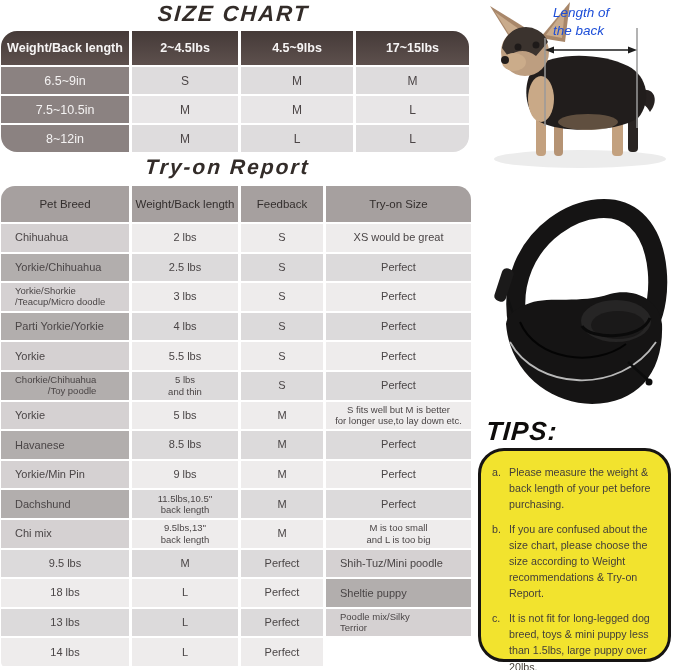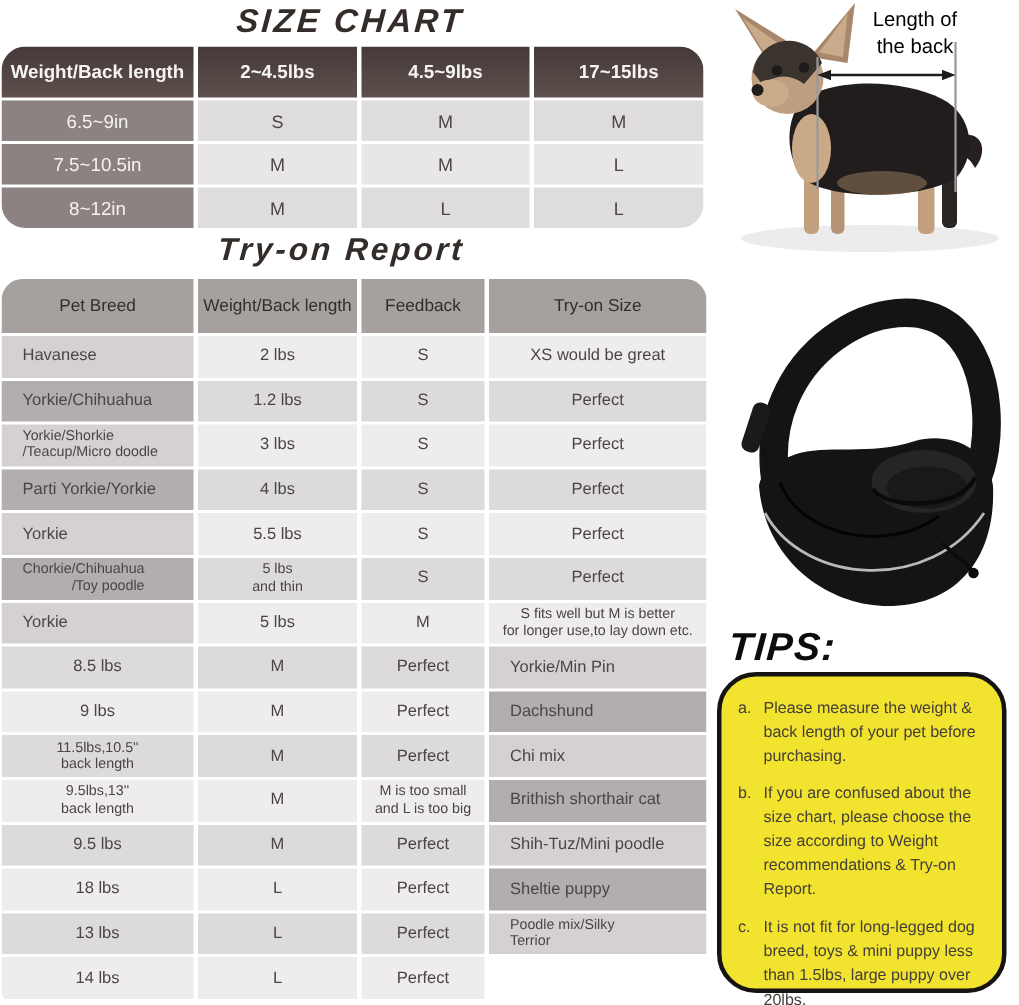--- a/index.html
+++ b/index.html
@@ -39,22 +39,22 @@
   .t-cell { font-size:11px; color:#4a4546; display:flex; align-items:center;
             justify-content:center; text-align:center; white-space:pre-line; line-height:1.2; } 
   .breed-odd  { background:#d5d1d2; }
   .breed-even { background:#b2aead;text-align:right; }
   .cell-odd   { background:#eeecec; }
   .cell-even  { background:#dcdadb; }
   .ml { font-size:9.5px !important; }
 
   
   #dog-figure { position:absolute; left:478px; top:0; width:201px; height:172px; }
-  #length-annotation { position:absolute; left:553px; top:4px; width:114px; text-align:center;
-    font-size:13.5px; color:#000000; white-space:pre-line; line-height:1.3; }
+  #length-annotation { position:absolute; left:553px; top:4px; width:114px; 
+    font-size:13.5px; color:#1d4ed8; white-space:pre-line; line-height:1.3;font-style:italic; }
 
   
   #bag-figure { position:absolute; left:478px; top:176px; width:200px; height:232px; }
 
   
   #tips-box { position:absolute; left:478px; top:448px; width:193px; height:214px;
     background:#f2e32e; border:3px solid #161413; border-radius:26px;
     padding:13px 8px 8px 11px; display:flex; flex-direction:column; gap:9px; }
   .tip-item { display:flex; gap:4px; font-size:10.7px; line-height:1.5; color:#454039; }
   .tip-letter { flex:0 0 13px; }
@@ -125,26 +125,26 @@
   </div>
   <div id="length-annotation">Length of
 the back</div>
 
   <div class="big-title" id="tryon-title">Try-on Report</div>
   <div id="tryon-table">
       <div class="t-h">Pet Breed</div>
       <div class="t-h">Weight/Back length</div>
       <div class="t-h">Feedback</div>
       <div class="t-h">Try-on Size</div>
-      <div class="t-breed breed-odd">Havanese</div>
+      <div class="t-breed breed-odd">Chihuahua</div>
       <div class="t-cell cell-odd">2 lbs</div>
       <div class="t-cell cell-odd">S</div>
       <div class="t-cell cell-odd">XS would be great</div>
       <div class="t-breed breed-even">Yorkie/Chihuahua</div>
-      <div class="t-cell cell-even">1.2 lbs</div>
+      <div class="t-cell cell-even">2.5 lbs</div>
       <div class="t-cell cell-even">S</div>
       <div class="t-cell cell-even">Perfect</div>
       <div class="t-breed breed-odd ml">Yorkie/Shorkie
 /Teacup/Micro doodle</div>
       <div class="t-cell cell-odd">3 lbs</div>
       <div class="t-cell cell-odd">S</div>
       <div class="t-cell cell-odd">Perfect</div>
       <div class="t-breed breed-even">Parti Yorkie/Yorkie</div>
       <div class="t-cell cell-even">4 lbs</div>
       <div class="t-cell cell-even">S</div>
@@ -157,39 +157,39 @@
 /Toy poodle</div>
       <div class="t-cell cell-even ml">5 lbs
 and thin</div>
       <div class="t-cell cell-even">S</div>
       <div class="t-cell cell-even">Perfect</div>
       <div class="t-breed breed-odd">Yorkie</div>
       <div class="t-cell cell-odd">5 lbs</div>
       <div class="t-cell cell-odd">M</div>
       <div class="t-cell cell-odd ml">S fits well but M is better
 for longer use,to lay down etc.</div>
+      <div class="t-breed breed-even">Havanese</div>
       <div class="t-cell cell-even">8.5 lbs</div>
       <div class="t-cell cell-even">M</div>
       <div class="t-cell cell-even">Perfect</div>
       <div class="t-breed breed-odd">Yorkie/Min Pin</div>
       <div class="t-cell cell-odd">9 lbs</div>
       <div class="t-cell cell-odd">M</div>
       <div class="t-cell cell-odd">Perfect</div>
       <div class="t-breed breed-even">Dachshund</div>
       <div class="t-cell cell-even ml">11.5lbs,10.5''
 back length</div>
       <div class="t-cell cell-even">M</div>
       <div class="t-cell cell-even">Perfect</div>
       <div class="t-breed breed-odd">Chi mix</div>
       <div class="t-cell cell-odd ml">9.5lbs,13''
 back length</div>
       <div class="t-cell cell-odd">M</div>
       <div class="t-cell cell-odd ml">M is too small
 and L is too big</div>
-      <div class="t-breed breed-even">Brithish shorthair cat</div>
       <div class="t-cell cell-even">9.5 lbs</div>
       <div class="t-cell cell-even">M</div>
       <div class="t-cell cell-even">Perfect</div>
       <div class="t-breed breed-odd">Shih-Tuz/Mini poodle</div>
       <div class="t-cell cell-odd">18 lbs</div>
       <div class="t-cell cell-odd">L</div>
       <div class="t-cell cell-odd">Perfect</div>
       <div class="t-breed breed-even">Sheltie puppy</div>
       <div class="t-cell cell-even">13 lbs</div>
       <div class="t-cell cell-even">L</div>

